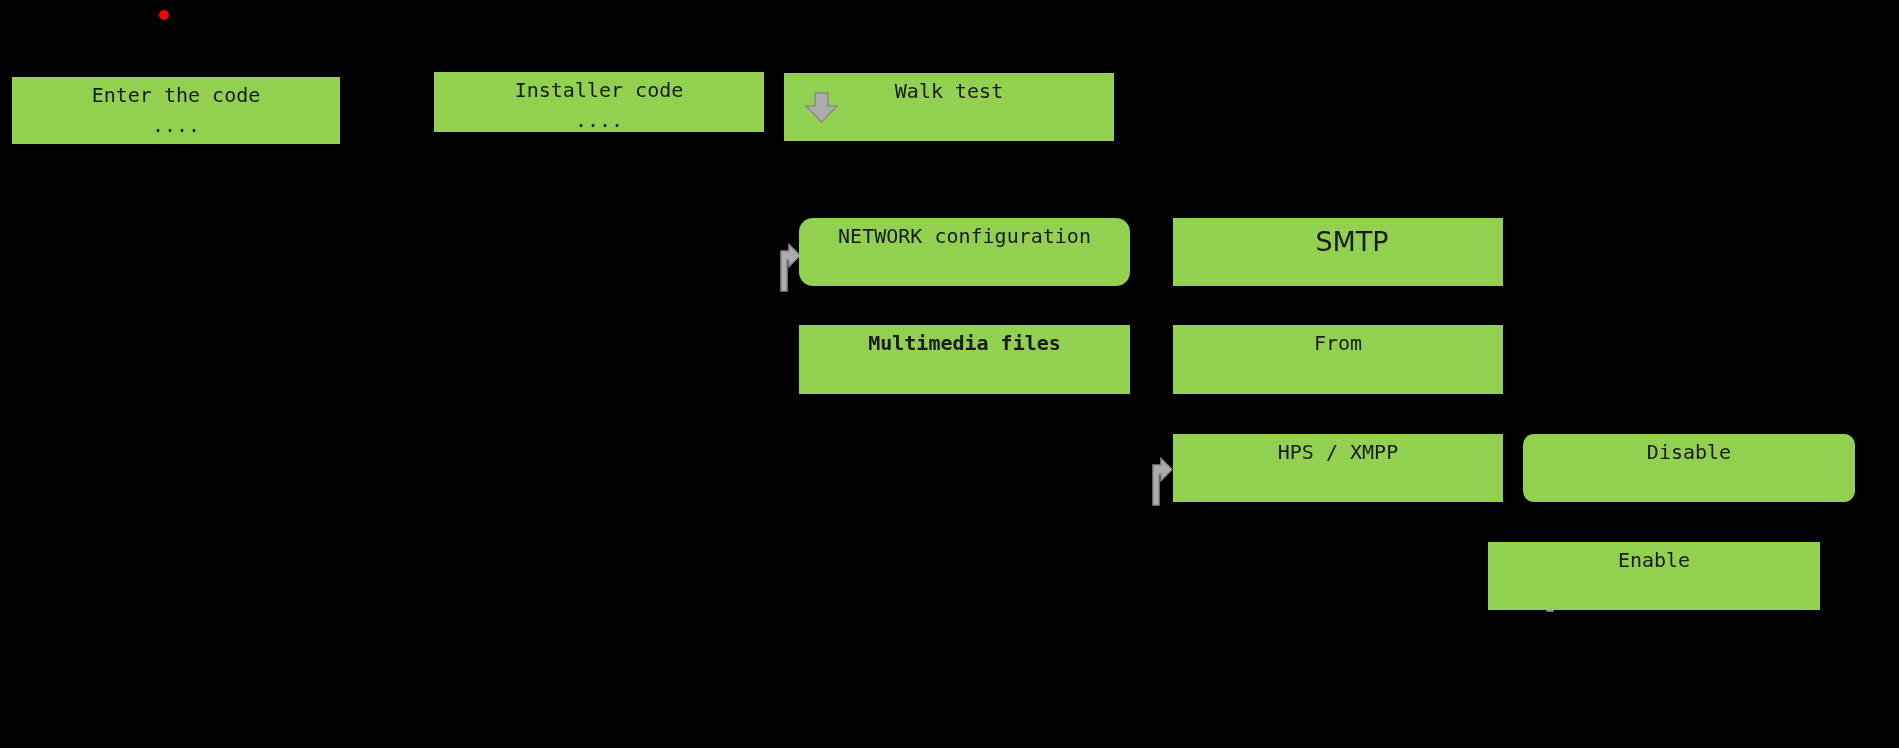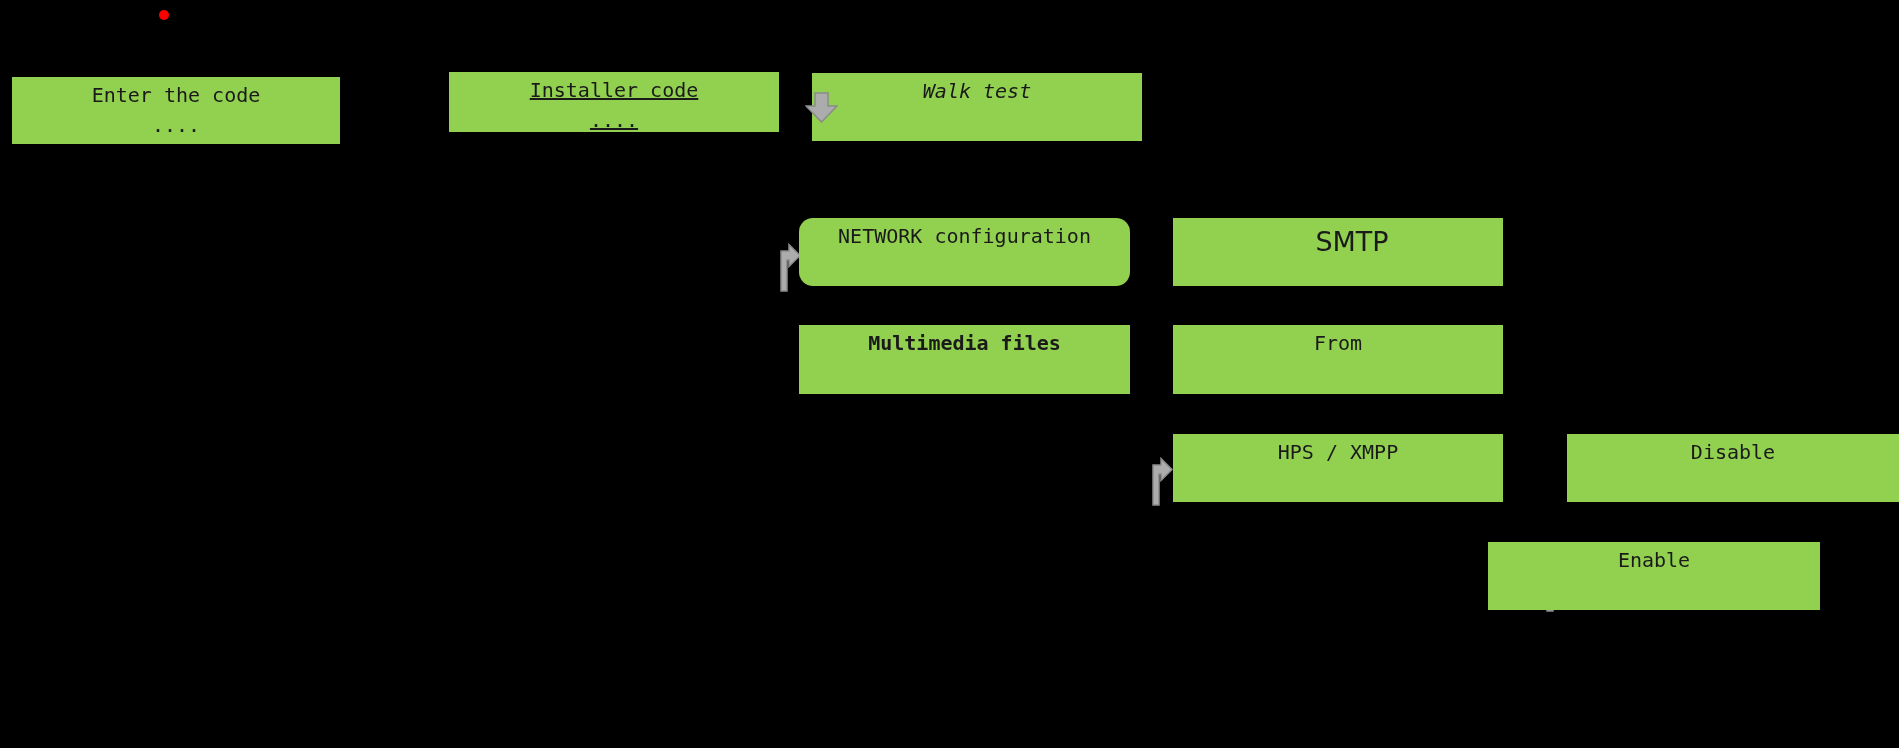--- a/index.html
+++ b/index.html
@@ -37,29 +37,29 @@
   .arrow-svg{position:absolute;display:block;}
   .arrow-shape{fill:var(--arrow-fill);stroke:var(--arrow-stroke);stroke-width:1.5;stroke-linejoin:miter;}
   .red-dot{
     position:absolute;
     width:10px;height:10px;border-radius:50%;
     background:var(--dot);
   }
   
   #dot-indicator       {left:159px;top:10px;}
   #box-enter-the-code  {left:12px;  top:77px;  width:328px;height:67px;}
-  #box-installer-code  {left:449px; top:72px;  width:330px;height:60px;text-decoration:underline;}
-  #box-walk-test       {left:812px; top:73px;  width:330px;height:68px;font-style:italic;}
+  #box-installer-code  {left:434px; top:72px;  width:330px;height:60px;}
+  #box-walk-test       {left:784px; top:73px;  width:330px;height:68px;}
   #box-network-config  {left:799px; top:218px; width:331px;height:68px;border-radius:14px;}
   #box-smtp            {left:1173px;top:218px; width:330px;height:68px;padding-top:6px;padding-left:28px;}
   #box-multimedia      {left:799px; top:325px; width:331px;height:69px;font-weight:bold;}
   #box-from            {left:1173px;top:325px; width:330px;height:69px;}
   #box-home-automation {left:799px; top:434px; width:331px;height:68px;}
   #box-hps-xmpp        {left:1173px;top:434px; width:330px;height:68px;}
-  #box-disable         {left:1567px;top:434px; width:332px;height:68px;}
+  #box-disable         {left:1523px;top:434px; width:332px;height:68px;border-radius:11px;}
   #box-enable          {left:1488px;top:542px; width:332px;height:68px;}
   #arrow-down-walk-test{left:805px; top:92px;}
   #arrow-bent-network  {left:777px; top:243px;}
   #arrow-bent-hps      {left:1149px;top:457px;}
   #arrow-bent-enable   {left:1543px;top:563px;}
 </style>
 </head>
 <body>
 
 <div id="canvas">

